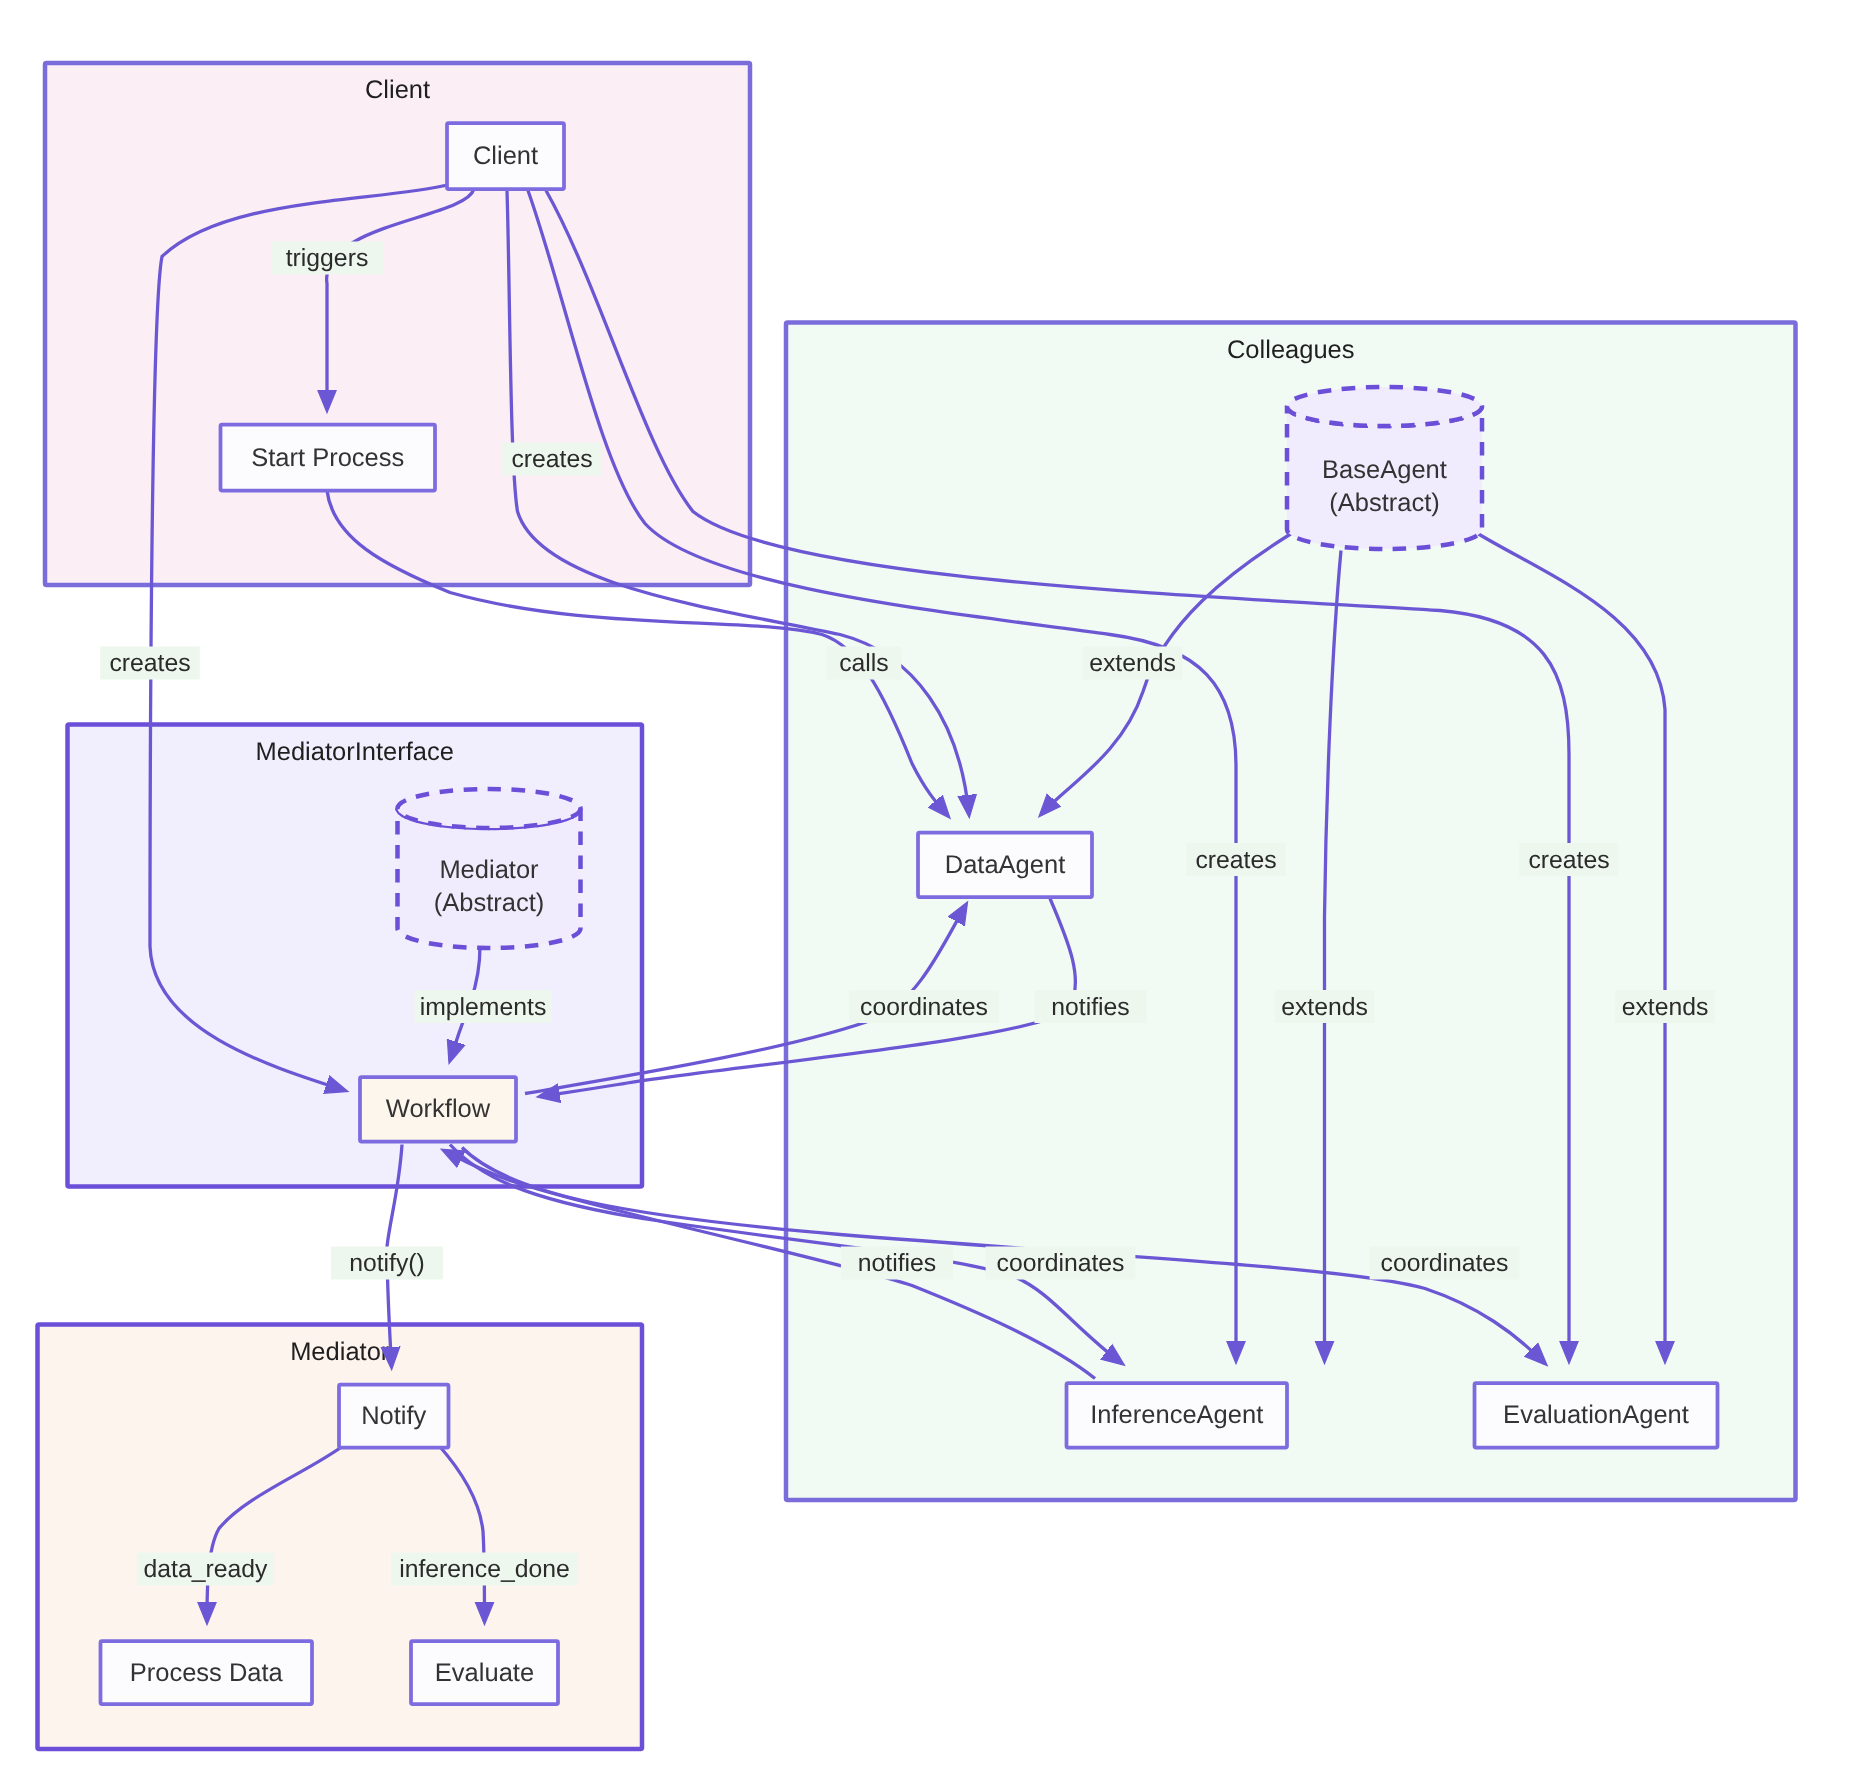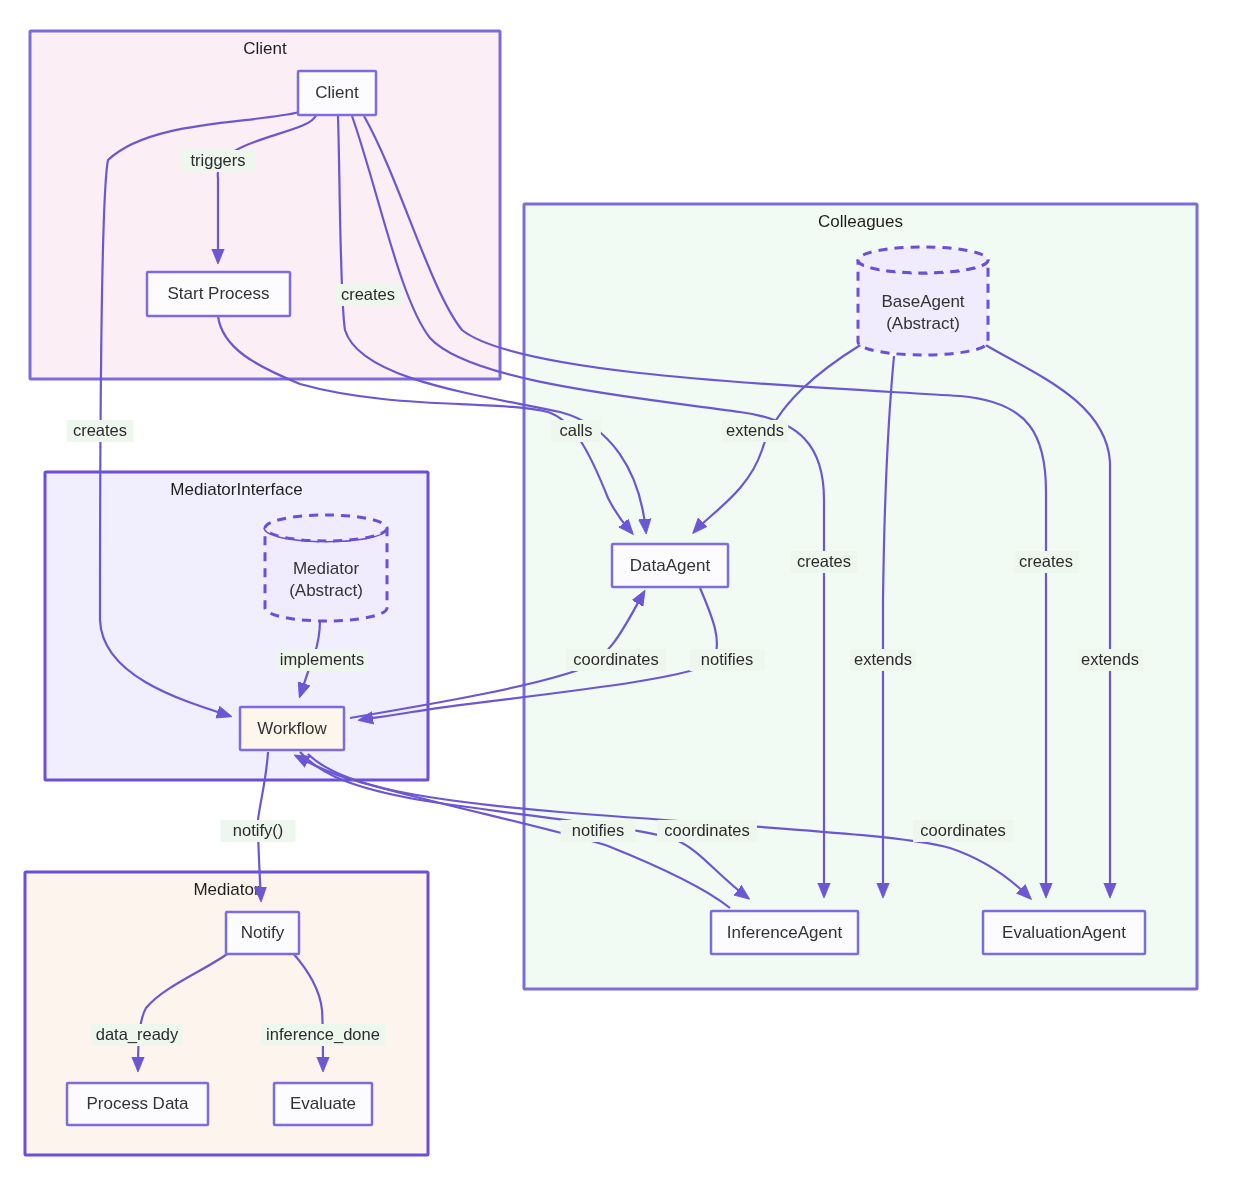--- a/index.html
+++ b/index.html
@@ -11,20 +11,21 @@
   body {
     width: 1238px;
     height: 1190px;
     font-family: "Liberation Sans", sans-serif;
     overflow: hidden;
     position: relative;
   }
   #diagram-root {
     position: absolute;
     inset: 0;
+    margin-top: 11px;
   }
   svg#mermaid-svg {
     display: block;
     width: 1238px;
     height: 1190px;
   }
   .cluster-rect {
     stroke-width: 3px;
   }
   .cluster-label {

